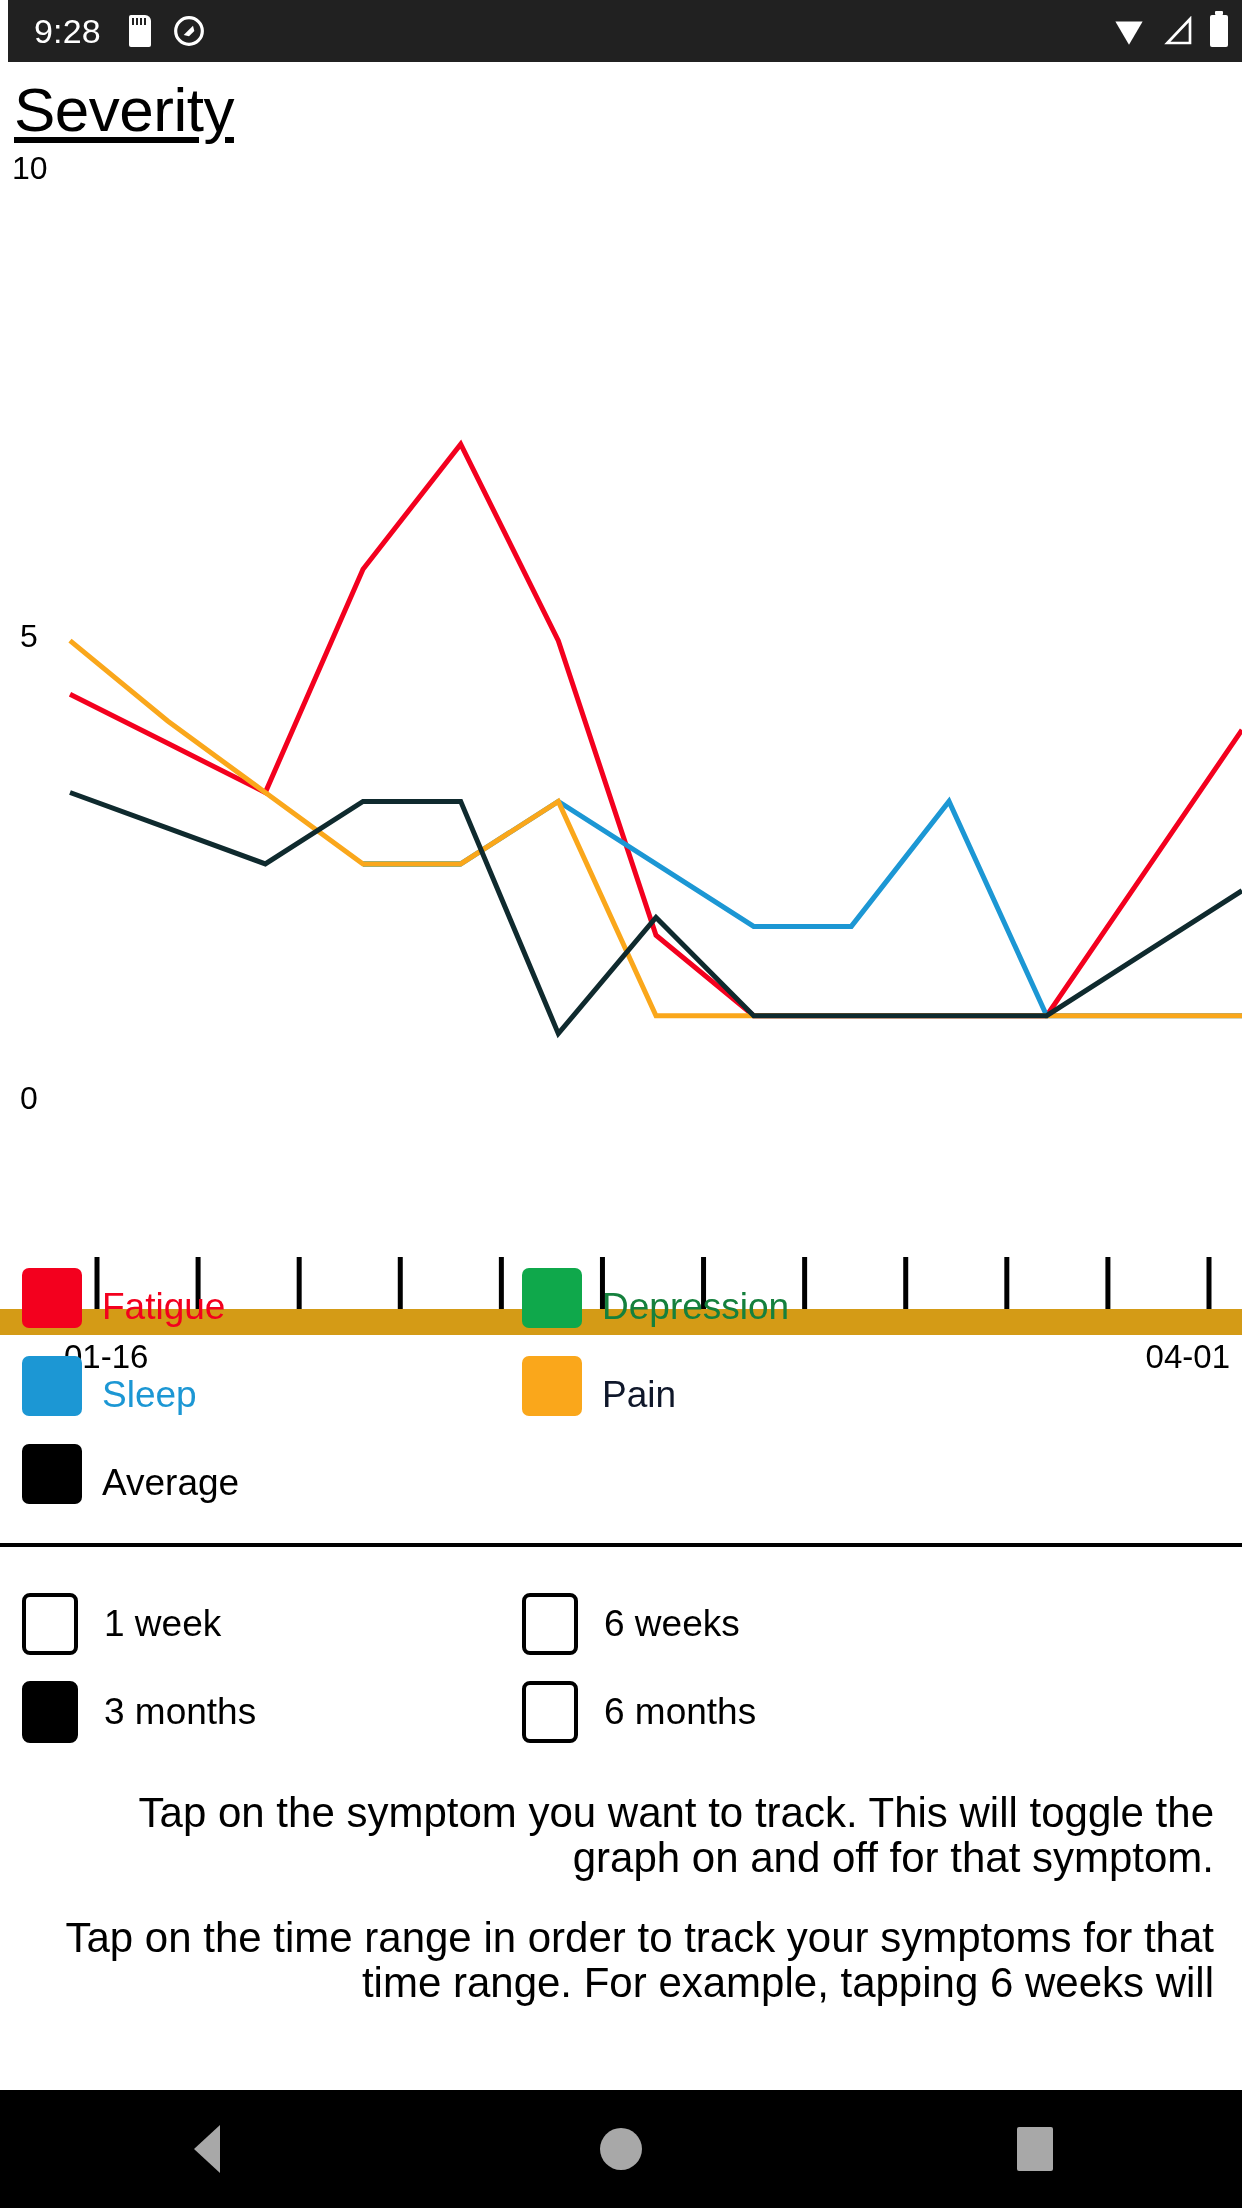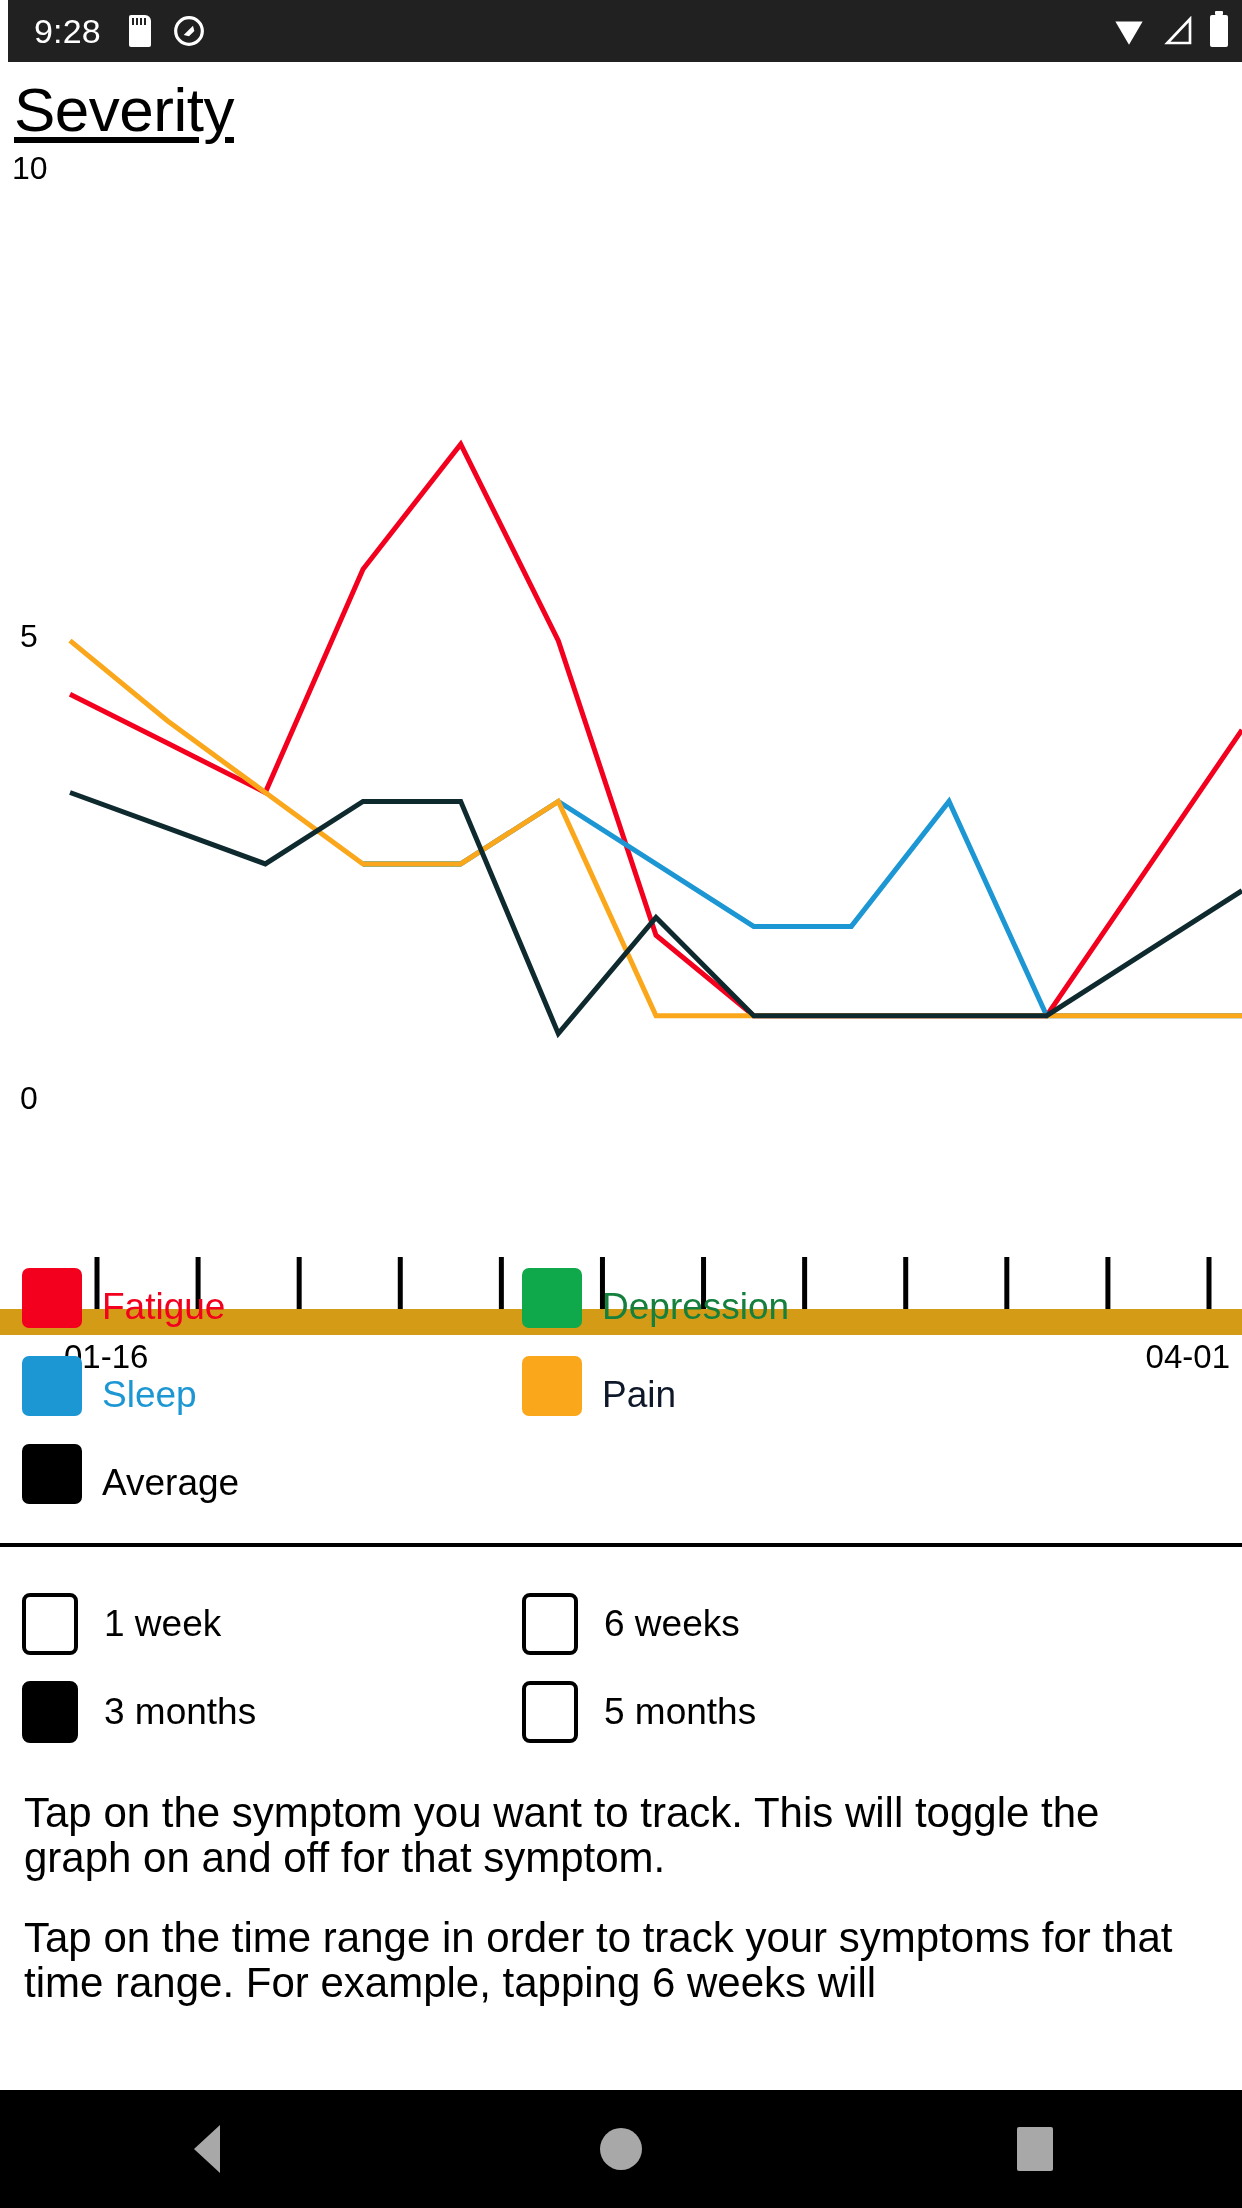--- a/index.html
+++ b/index.html
@@ -133,20 +133,21 @@
 
   
   .help {
     position: absolute; left: 24px; top: 1790px;
     width: 1190px;
   }
   .help p {
     font-size: 42px; line-height: 1.08; color: #000;
     margin-bottom: 34px;
     font-family: "Liberation Sans", sans-serif;
+    text-align: right;
   }
 
   
   .navbar {
     position: absolute; left: 0; bottom: 0;
     width: 1242px; height: 118px; background: #000;
     display: flex; align-items: center; justify-content: space-around;
   }
   .nav-btn { width: 120px; height: 118px; display:flex; align-items:center; justify-content:center; }
   .nav-back {
@@ -259,21 +260,21 @@
           <span class="range-label">3 months</span>
         </div>
       </div>
     <div class="range-col right" id="range-right">
         <div class="range-item">
           <div class="range-box"></div>
           <span class="range-label">6 weeks</span>
         </div>
         <div class="range-item">
           <div class="range-box"></div>
-          <span class="range-label">5 months</span>
+          <span class="range-label">6 months</span>
         </div>
       </div>
   </div>
 
   <div class="help">
     <p>Tap on the symptom you want to track. This will toggle the graph on and off for that symptom.</p>
     <p>Tap on the time range in order to track your symptoms for that time range. For example, tapping 6 weeks will</p>
   </div>
 
   <div class="navbar">

